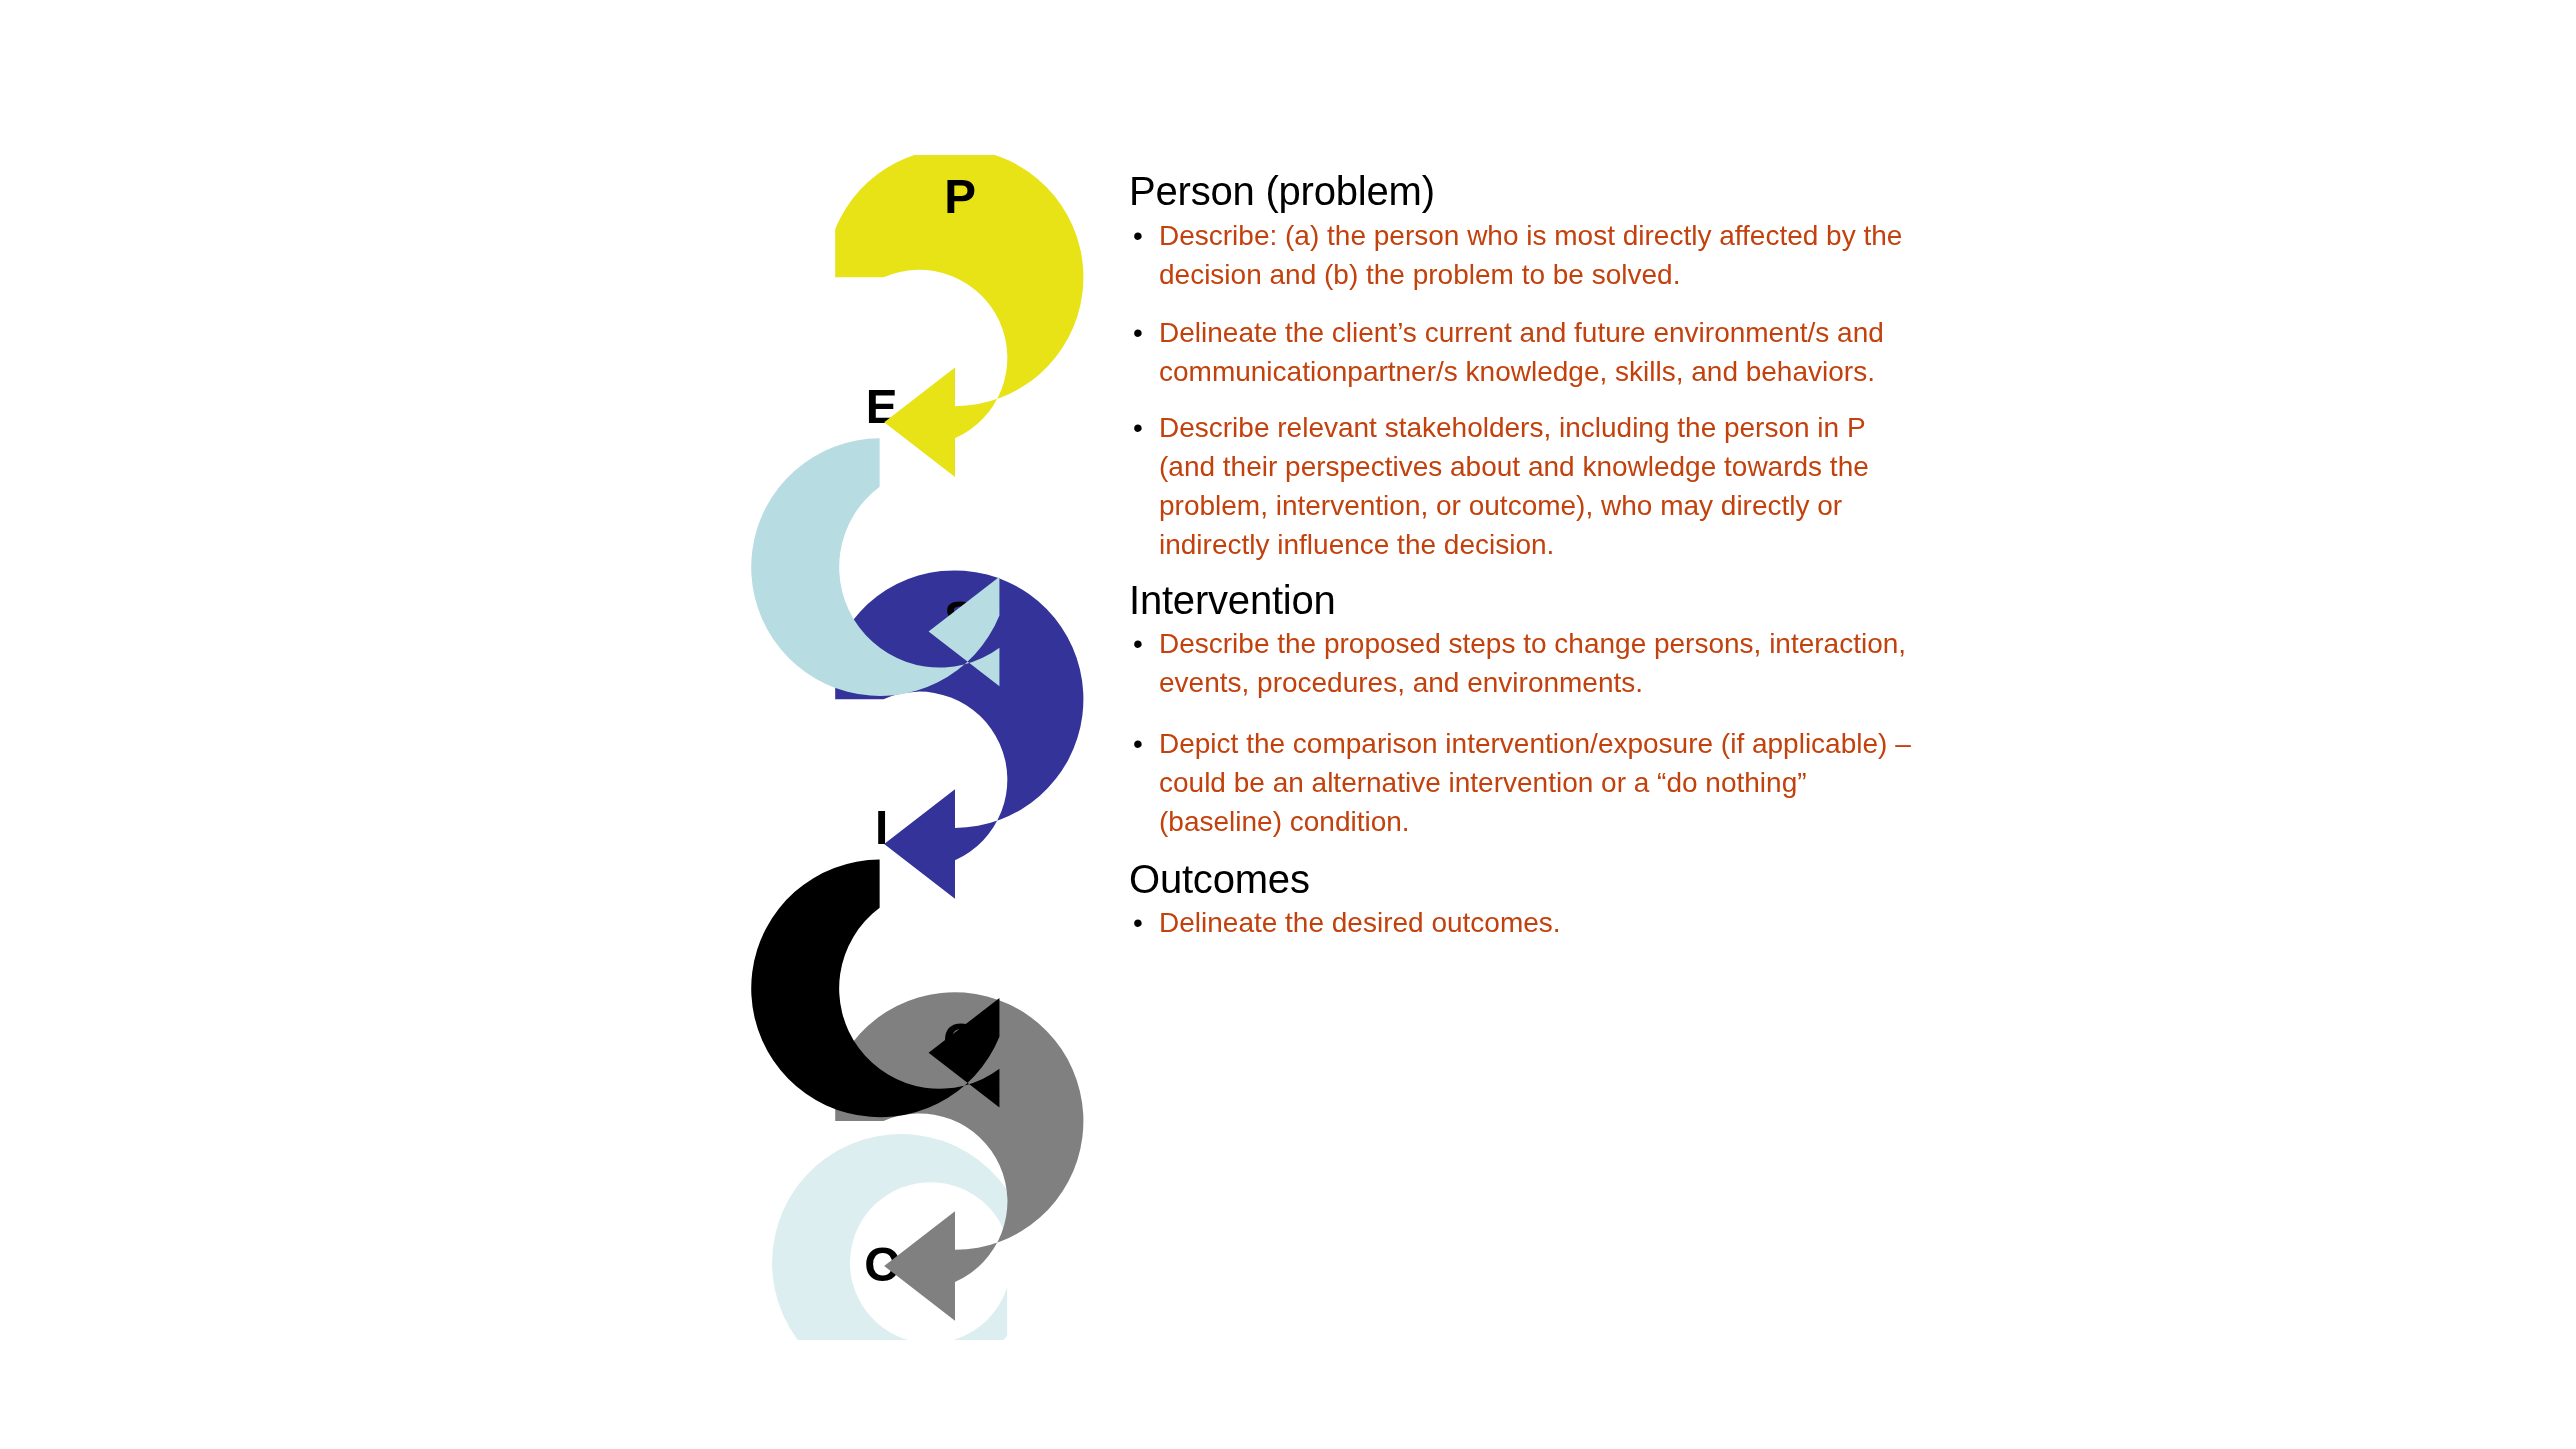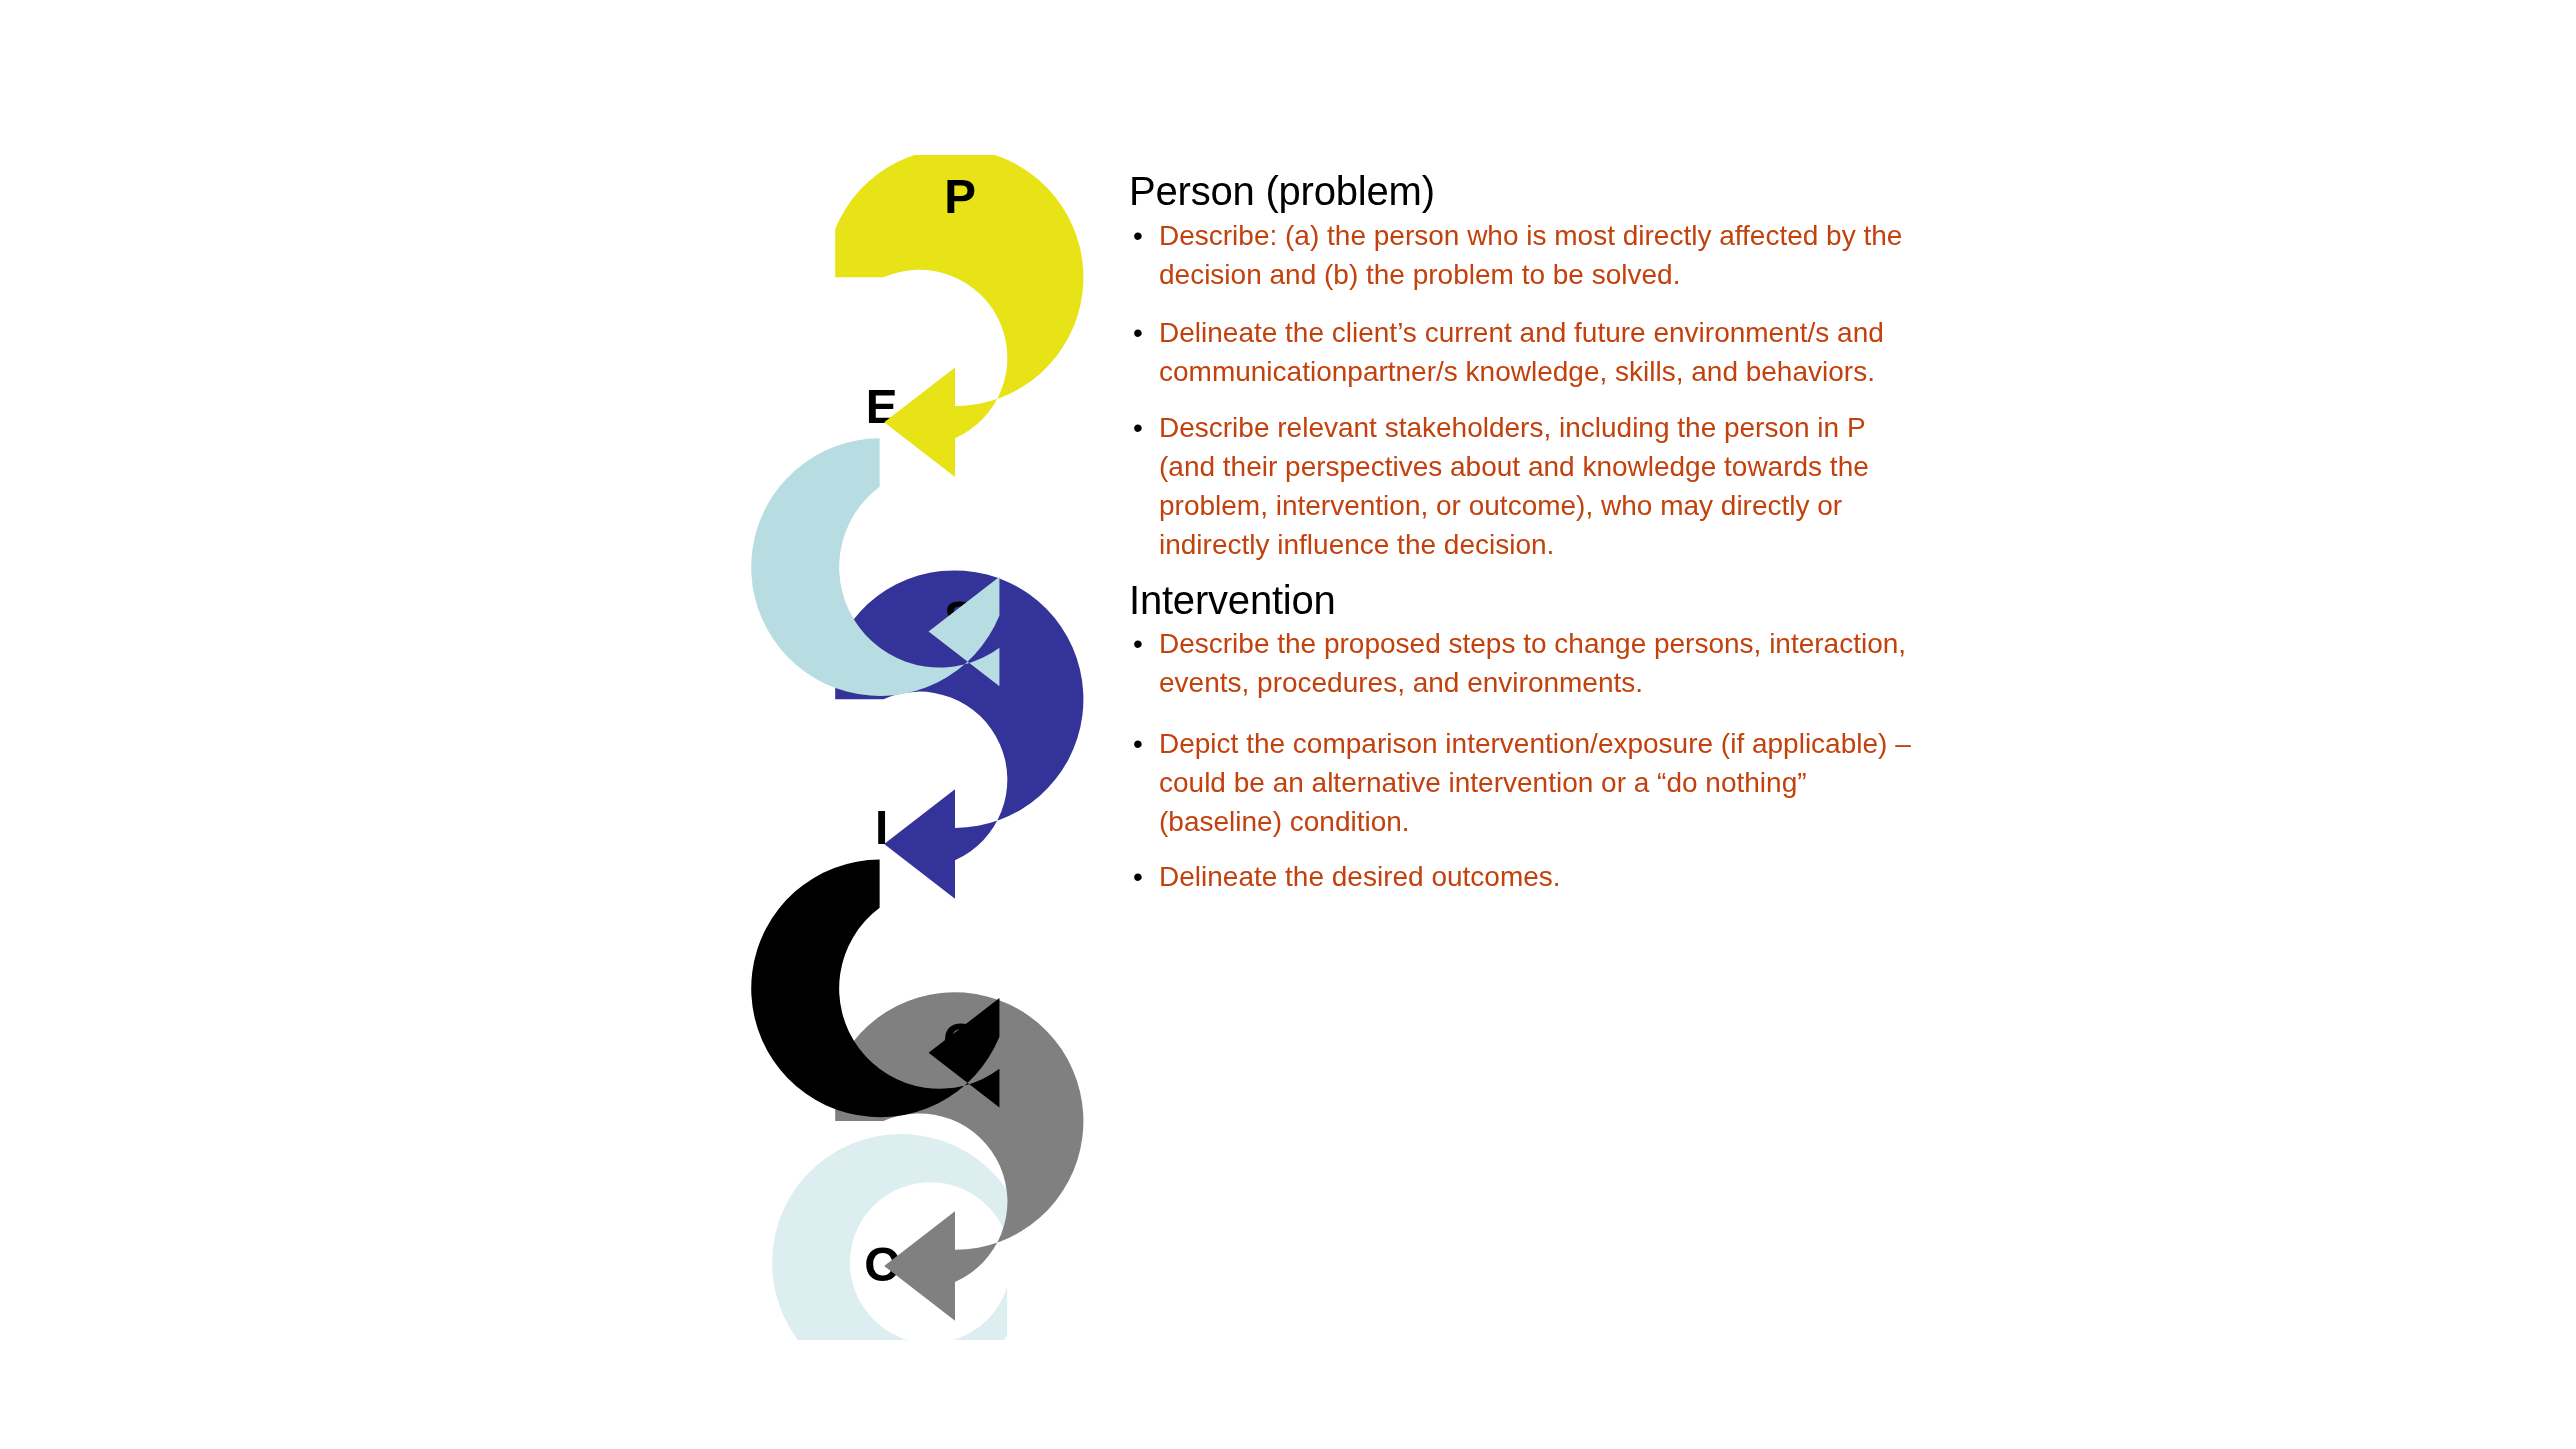--- a/index.html
+++ b/index.html
@@ -198,20 +198,21 @@
     <div class="section sec-comparison">
       <div class="bullet-row">
         <span class="bullet-mark">•</span>
         <span class="bullet-text">Depict the comparison intervention/exposure (if applicable) –
 could be an alternative intervention or a “do nothing”
 (baseline) condition.</span>
       </div>
     </div>
 
     <div class="section sec-outcomes">
+      <h2 class="section-heading">Outcomes</h2>
       <div class="bullet-row">
         <span class="bullet-mark">•</span>
         <span class="bullet-text">Delineate the desired outcomes.</span>
       </div>
     </div>
 
   </div>
 </div>
 
 

